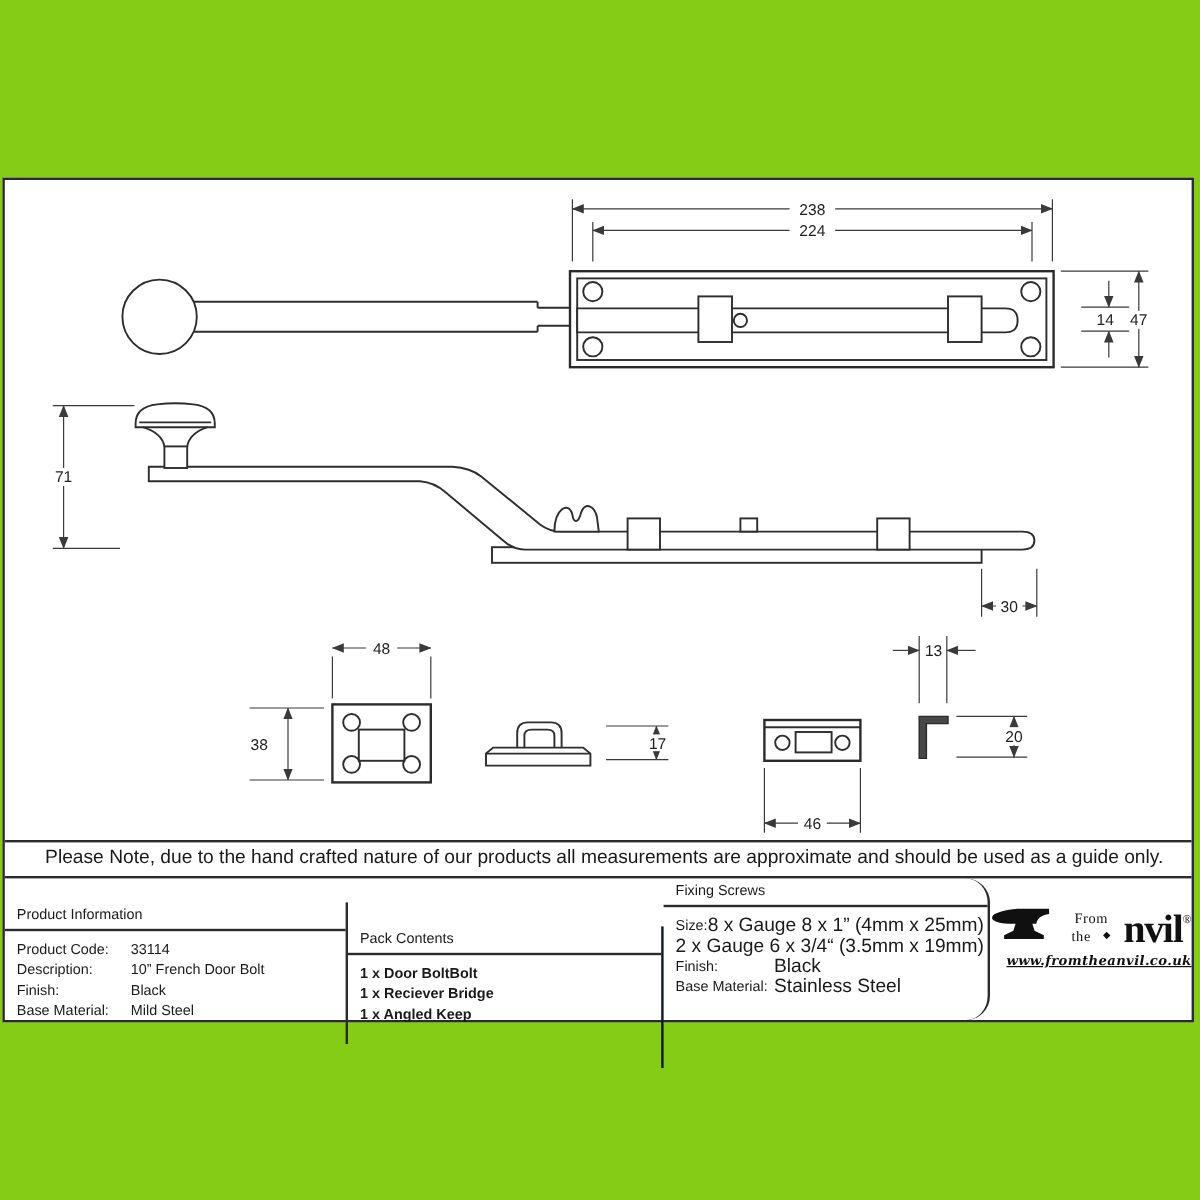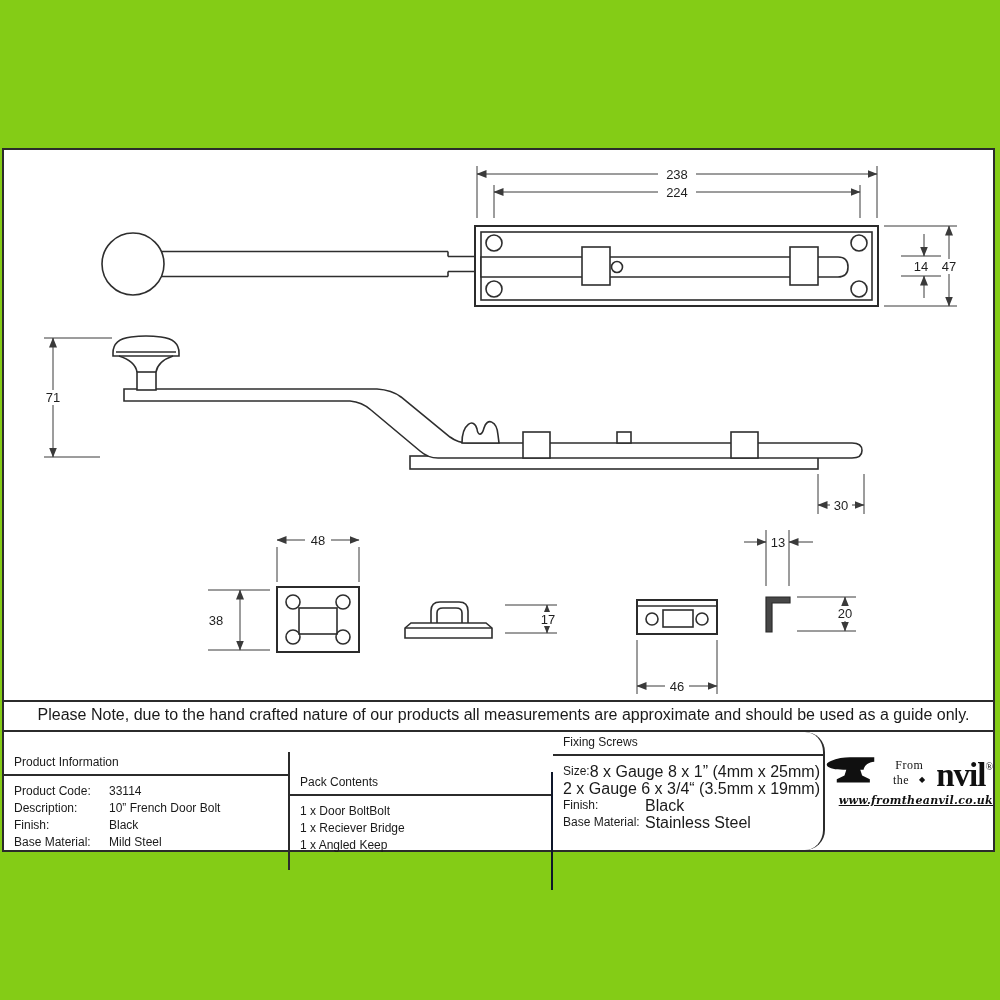--- a/index.html
+++ b/index.html
@@ -15,21 +15,21 @@
   .cell.c1{width:286px;border-right:2px solid #2b2b2b;margin-top:20px;}
   .cell.c2{width:263px;border-right:2px solid #0f172a;margin-top:40px;}
   .cell.c3{width:272px;border-right:2px solid #2b2b2b;border-radius:20px;}
   .cell.c4{flex:1;position:relative;}
   .cell-header{height:19px;border-bottom:2px solid #2b2b2b;padding:3px 0 0 10px;}
   .cell-body{padding:7px 6px 0 10px;}
   .row{display:flex;line-height:17px;white-space:nowrap;}
   .c1 .lbl{width:95px;}
   .c3 .lbl{width:82px;}
   .c3 .val{font-size:16px;line-height:17px;}
-  .list-line{line-height:17px;white-space:nowrap;}
+  .list-line{line-height:17px;white-space:nowrap;font-weight:bold;}
   
   .logo{position:absolute;left:0;top:16px;width:100%;text-align:center;}
   .logo-top{display:flex;justify-content:center;align-items:flex-end;}
   .anvil-glyph{width:56px;height:42px;margin-right:-4px;}
   .logo-right{display:flex;align-items:center;}
   .from-the{font-family:"Liberation Serif",serif;font-size:12px;color:#111;
             margin:0 0 -4px 10px;letter-spacing:0.5px;}
   .from-the .diamond{font-size:8px;vertical-align:2px;margin-left:10px;}
   .anvil-word{font-family:"Liberation Serif",serif;font-size:33px;font-weight:600;
               color:#111;line-height:30px;letter-spacing:-1px;}

